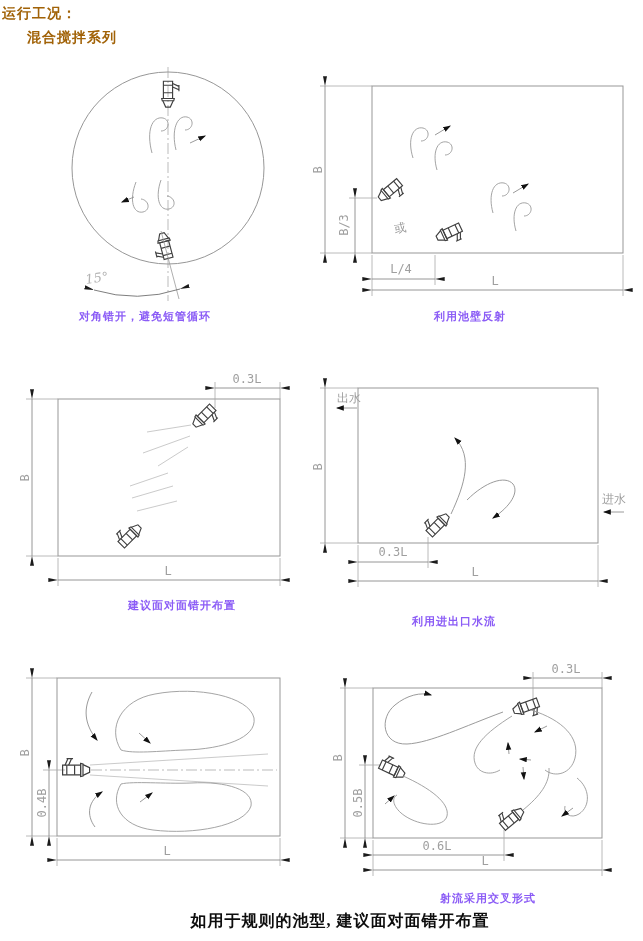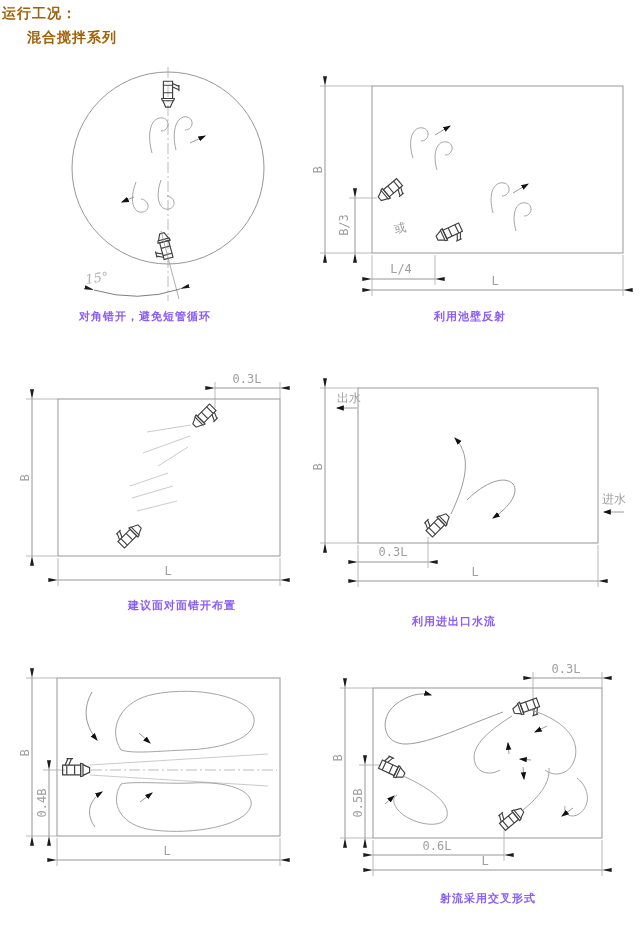--- a/index.html
+++ b/index.html
@@ -192,14 +192,15 @@
     <line class="ext" x1="169" y1="182" x2="169" y2="213"></line>
     <line class="ext" x1="38" y1="192" x2="38" y2="228"></line>
     <line class="ext" x1="267" y1="192" x2="267" y2="228"></line>
     <line class="dim" x1="38" y1="207" x2="169" y2="207"></line>
     <text class="dimtext" text-anchor="middle" x="102" y="202">0.6L</text>
     <line class="dim" x1="38" y1="222" x2="267" y2="222"></line>
     <text class="dimtext" text-anchor="middle" x="150" y="217">L</text>
   </svg>
   <div class="cap" style="left:378px;top:891px;width:220px;">射流采用交叉形式</div>
 
+  <div class="foot" style="left:180px;top:911px;width:320px;">如用于规则的池型, 建议面对面错开布置</div>
 
 </div>
 
 </body></html>

